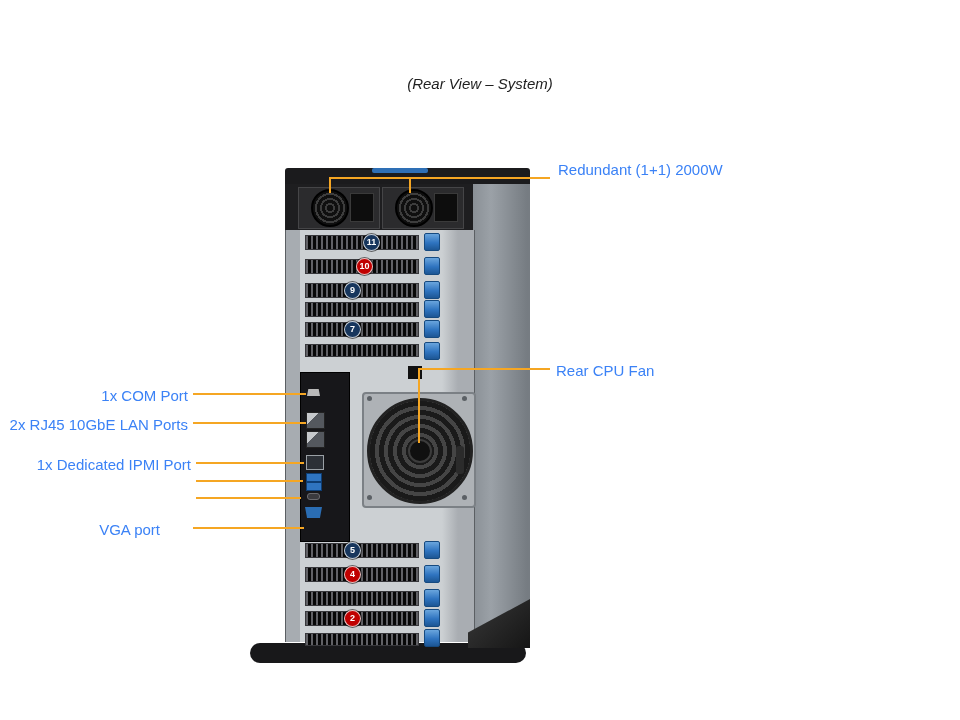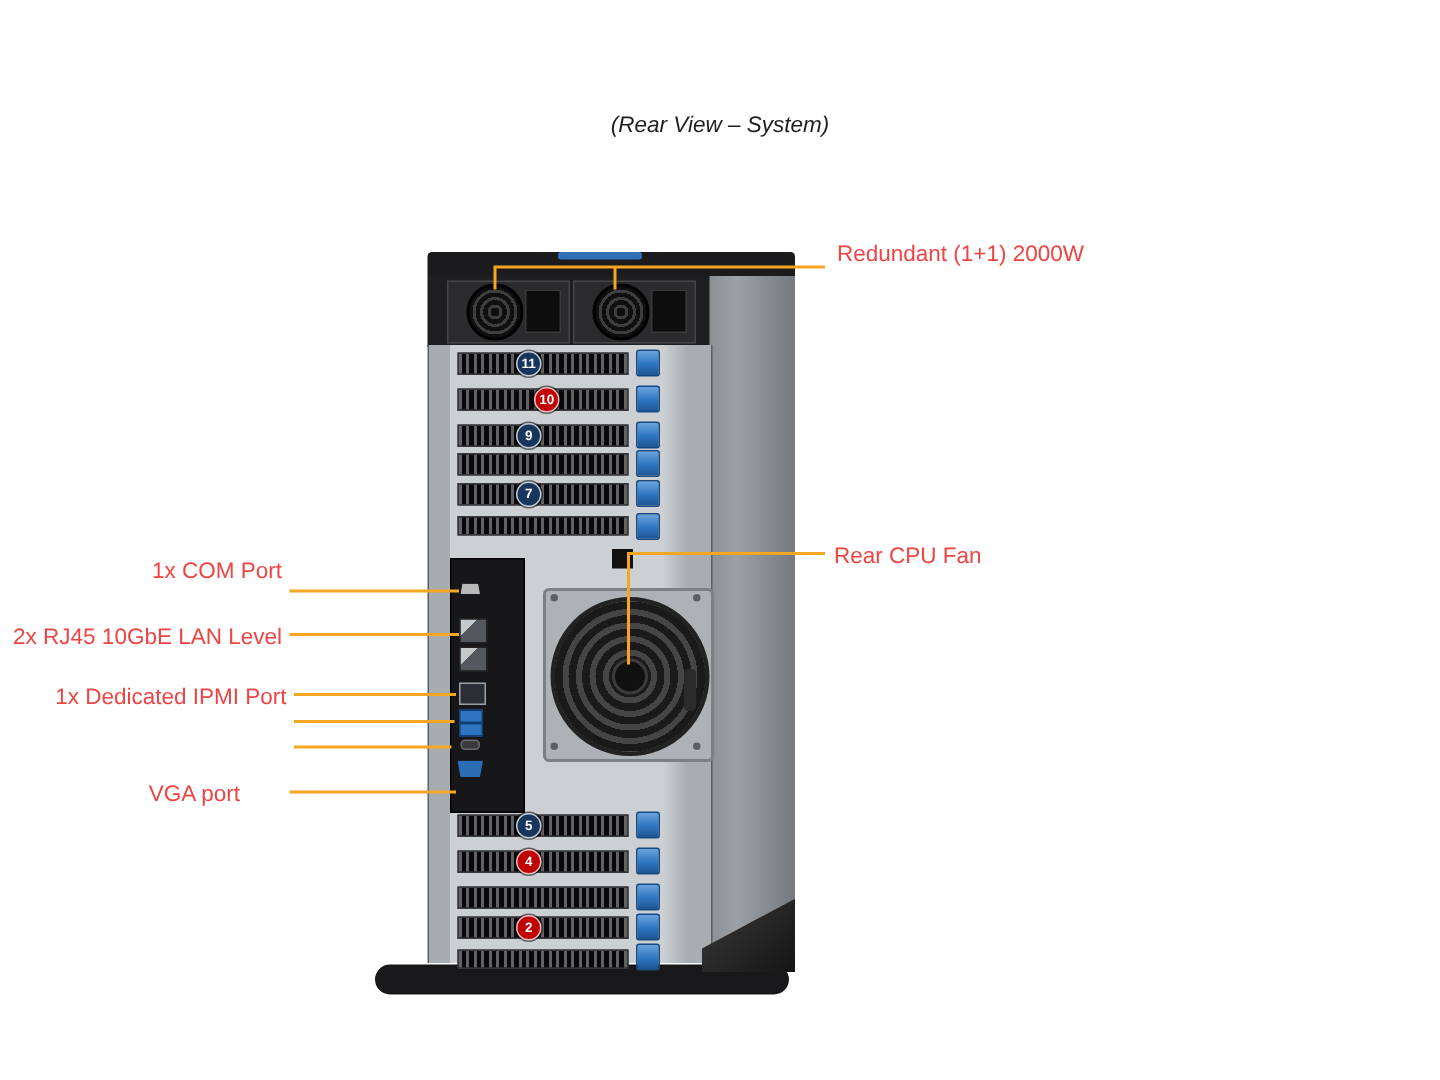--- a/index.html
+++ b/index.html
@@ -1,21 +1,21 @@
 <!DOCTYPE html>
 <html style="--callout-line: #F5A623; --badge-navy: #17365D; --badge-red: #C00000; --latch-blue: #2F74C0; --chassis-dark: #1B1B1D;"><head>
 <meta charset="utf-8">
 <style>
   html,body{margin:0;padding:0;background:#fff;}
   #canvas{position:relative;width:960px;height:720px;background:#ffffff;overflow:hidden;
           font-family:"Liberation Sans",sans-serif;}
   .abs{position:absolute;}
   .title{position:absolute;left:0;right:0;top:75px;text-align:center;font-style:italic;
          font-size:15px;color:#1f1f1f;z-index:12;}
-  .label{position:absolute;font-size:15px;color:#ef4444;white-space:nowrap;z-index:11;line-height:19px;}
+  .label{position:absolute;font-size:15px;color:#3b82f6;white-space:nowrap;z-index:11;line-height:19px;}
   .label.ra{text-align:right;}
   #lines{position:absolute;left:0;top:0;z-index:10;pointer-events:none;}
   .cline{stroke:var(--callout-line,#F5A623);stroke-width:2;fill:none;}
 
   
   .side-panel{position:absolute;left:470px;top:170px;width:60px;height:478px;z-index:1;
       background:linear-gradient(90deg,#878d93,#9ba1a7 35%,#767c82 95%);border-radius:0 5px 5px 0;}
   .top-cap{position:absolute;left:285px;top:168px;width:245px;height:16px;z-index:3;
       background:var(--chassis-dark,#1b1b1d);border-radius:3px 3px 0 0;}
   .cap-accent{position:absolute;left:372px;top:168px;width:56px;height:5px;z-index:4;
@@ -88,21 +88,21 @@
 
     <div class="rear-panel"></div>
 
     <div class="slot" style="top:235px;"></div>
     <div class="slot" style="top:259px;"></div>
     <div class="slot" style="top:283px;"></div>
     <div class="slot" style="top:302px;"></div>
     <div class="slot" style="top:322px;"></div>
     <div class="slot" style="top:344px;height:11px;"></div>
 
-    <div class="badge" style="left:344px;top:234px;" data-color="navy">11</div>
+    <div class="badge" style="left:363px;top:234px;" data-color="navy">11</div>
     <div class="badge" style="left:344px;top:258px;margin-left:12px;" data-color="red">10</div>
     <div class="badge" style="left:344px;top:282px;" data-color="navy">9</div>
     <div class="badge" style="left:344px;top:321px;" data-color="navy">7</div>
 
     <div class="latch" style="top:233px;"></div>
     <div class="latch" style="top:257px;"></div>
     <div class="latch" style="top:281px;"></div>
     <div class="latch" style="top:300px;"></div>
     <div class="latch" style="top:320px;"></div>
     <div class="latch" style="top:342px;"></div>
@@ -151,18 +151,18 @@
     <div class="latch" style="top:629px;"></div>
 
     <div class="side-wedge"></div>
     <div class="base-bar"></div>
   </div>
 
   <div class="label" style="left:558px;top:160px;">
     <div>Redundant (1+1) 2000W</div>
   </div>
   <div class="label" style="left:556px;top:361px;">Rear CPU Fan</div>
-  <div class="label ra" style="right:772px;top:371px;">1x COM Port</div>
-  <div class="label ra" style="right:772px;top:415px;">2x RJ45 10GbE LAN Level</div>
+  <div class="label ra" style="right:772px;top:386px;">1x COM Port</div>
+  <div class="label ra" style="right:772px;top:415px;">2x RJ45 10GbE LAN Ports</div>
   <div class="label ra" style="right:769px;top:455px;text-align:right;">1x Dedicated IPMI Port</div>
   <div class="label ra" style="right:800px;top:520px;">VGA port</div>
 
 </div>
 
 </body></html>

